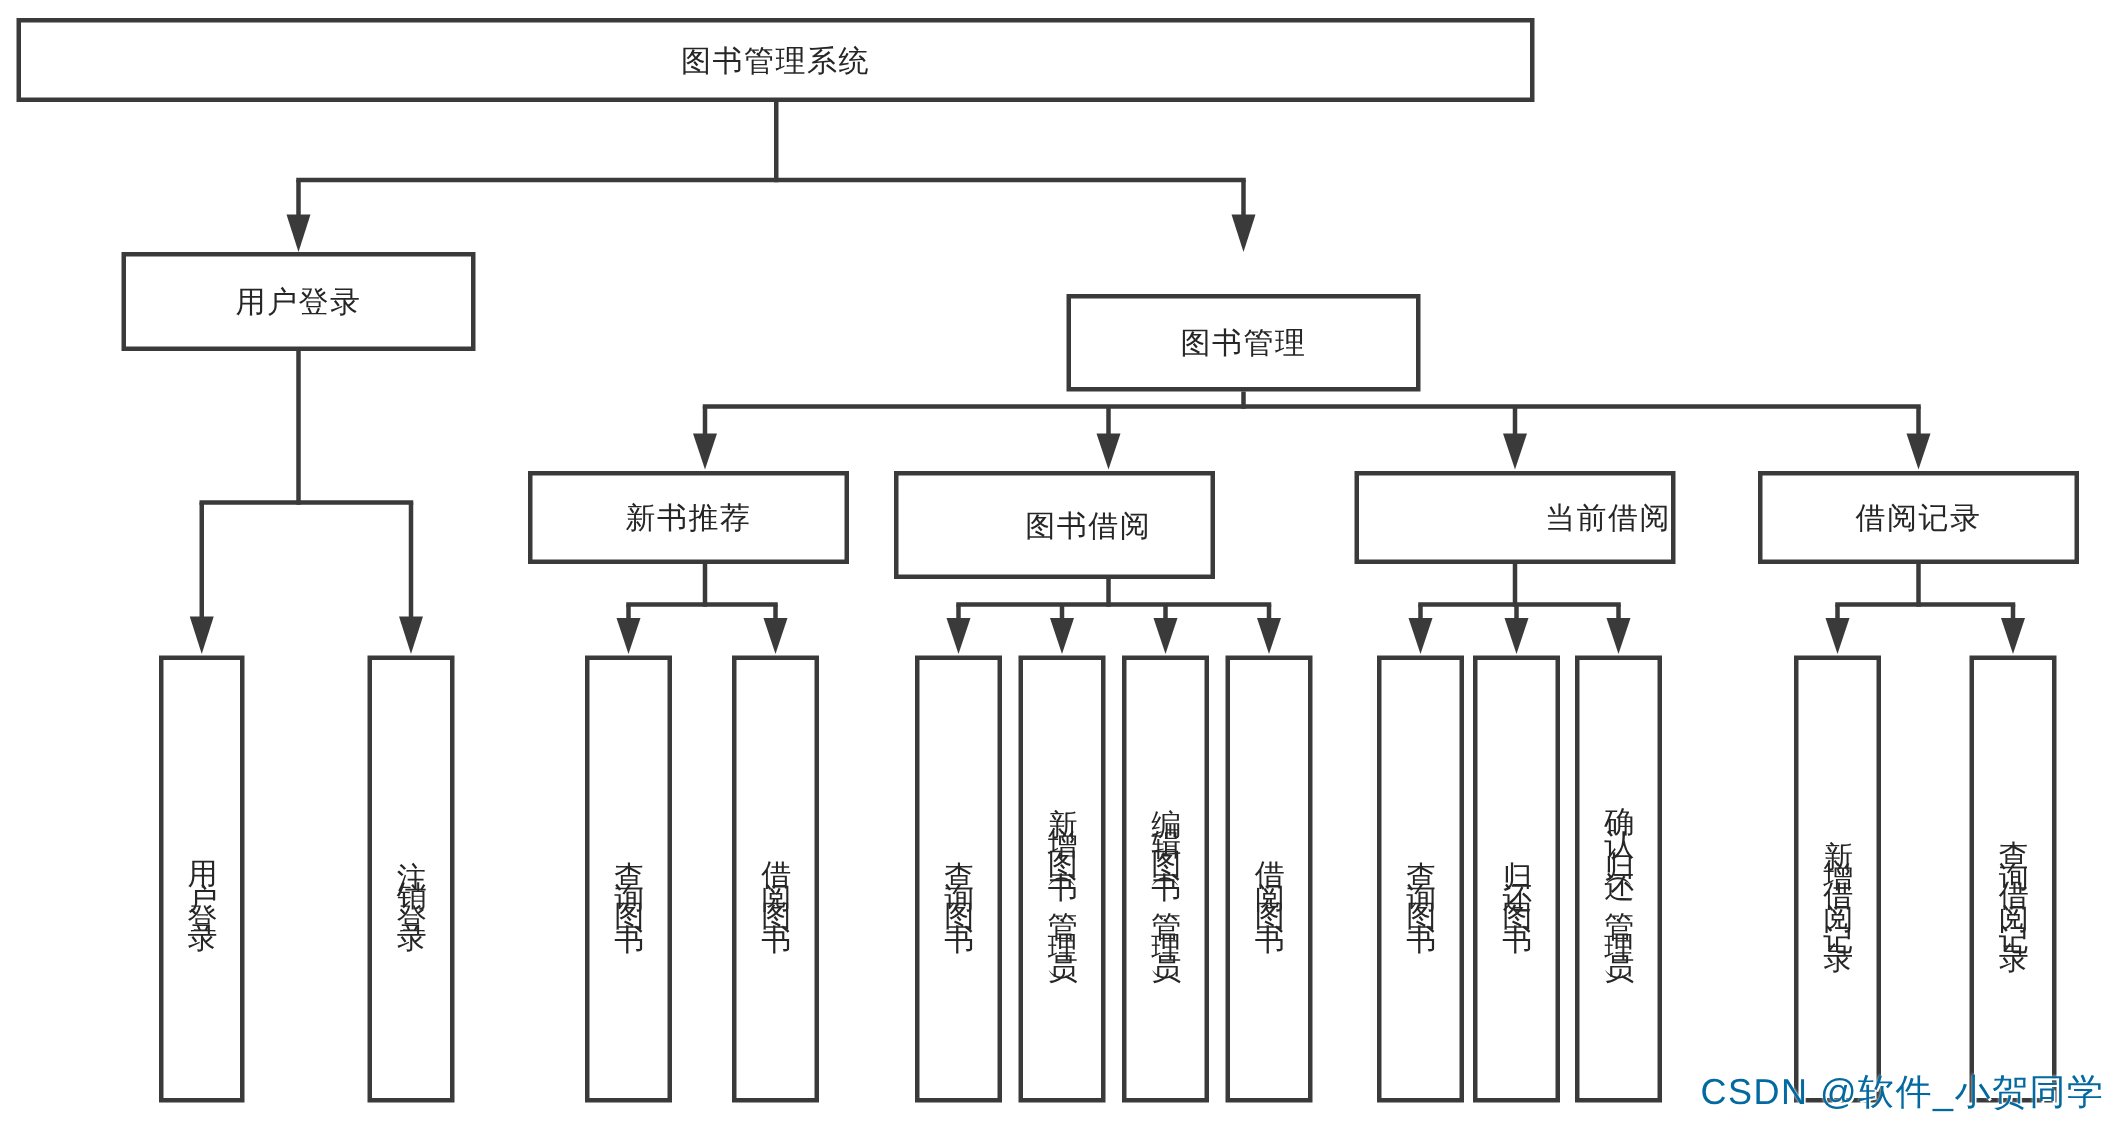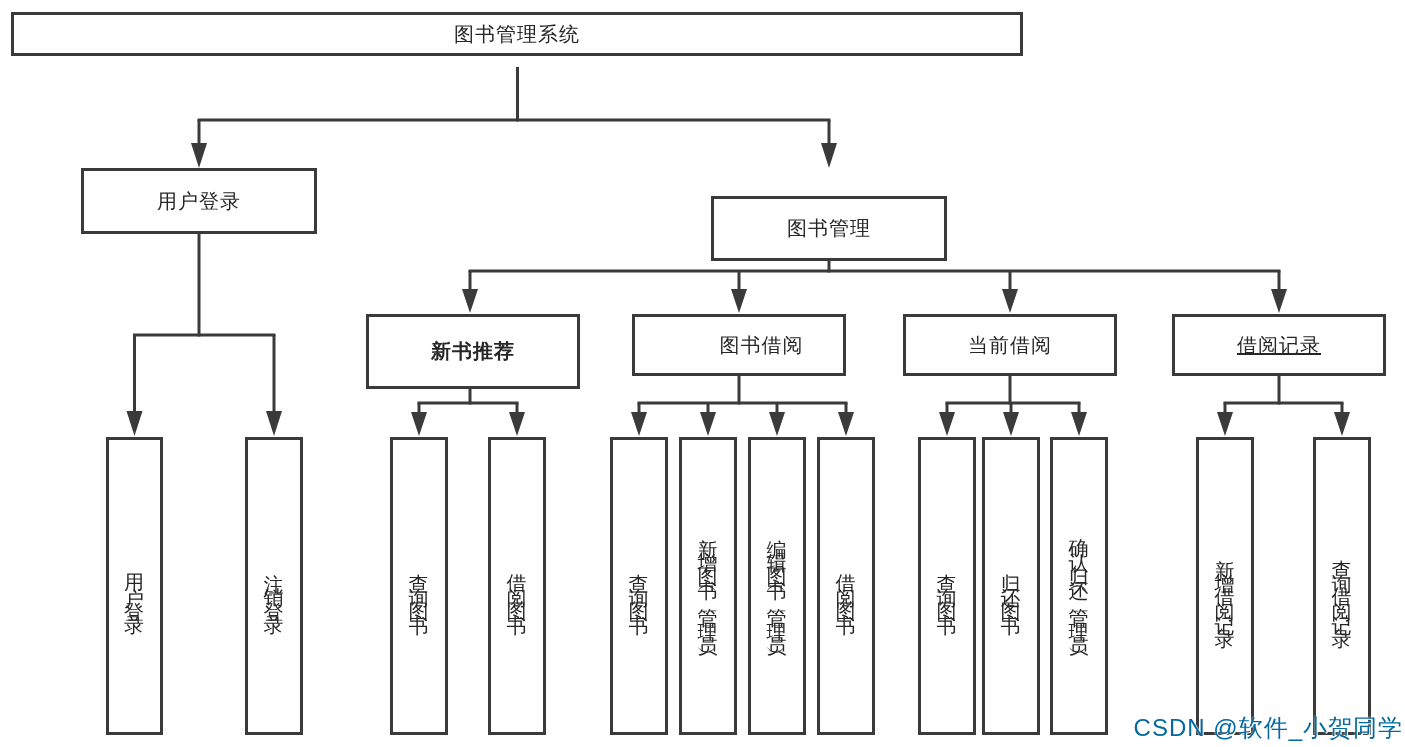--- a/index.html
+++ b/index.html
@@ -88,41 +88,41 @@
     <polygon points="1071,412 1087,412 1079,436"></polygon>
 
     <line x1="1279" y1="376" x2="1279" y2="404.5"></line>
     <line x1="1223.5" y1="403" x2="1343.5" y2="403"></line>
     <line x1="1225" y1="403" x2="1225" y2="414"></line>
     <polygon points="1217,412 1233,412 1225,436"></polygon>
     <line x1="1342" y1="403" x2="1342" y2="414"></line>
     <polygon points="1334,412 1350,412 1342,436"></polygon>
   </svg>
 
-  <div class="box" style="left:11px; top:12px; width:1012px; height:44px;">
+  <div class="box" style="left:11px; top:12px; width:1012px; height:56px;">
     <span>图书管理系统</span>
   </div>
 
   <div class="box" style="left:81px; top:168px; width:236px; height:66px;">
     <span>用户登录</span>
   </div>
   <div class="box" style="left:711px; top:168px; width:236px; height:65px;margin-top:28px;">
     <span>图书管理</span>
   </div>
 
-  <div class="box" style="left:366px; top:314px; width:214px; height:75px;font-weight:bold;">
+  <div class="box" style="left:352px; top:314px; width:214px; height:62px;">
     <span>新书推荐</span>
   </div>
-  <div class="box" style="left:632px; top:314px; width:214px; height:62px;padding-left:45px;">
+  <div class="box" style="left:596px; top:314px; width:214px; height:72px;padding-left:45px;">
     <span>图书借阅</span>
   </div>
-  <div class="box" style="left:903px; top:314px; width:214px; height:62px;">
+  <div class="box" style="left:903px; top:314px; width:214px; height:62px;justify-content:flex-end;">
     <span>当前借阅</span>
   </div>
-  <div class="box" style="left:1172px; top:314px; width:214px; height:62px;text-decoration:underline;">
+  <div class="box" style="left:1172px; top:314px; width:214px; height:62px;">
     <span>借阅记录</span>
   </div>
 
   <div class="vbox" style="left:106px; top:437px; width:57px; height:298px;">
     <span class="vtext">用户登录</span>
   </div>
   <div class="vbox" style="left:245px; top:437px; width:58px; height:298px;">
     <span class="vtext">注销登录</span>
   </div>
 

